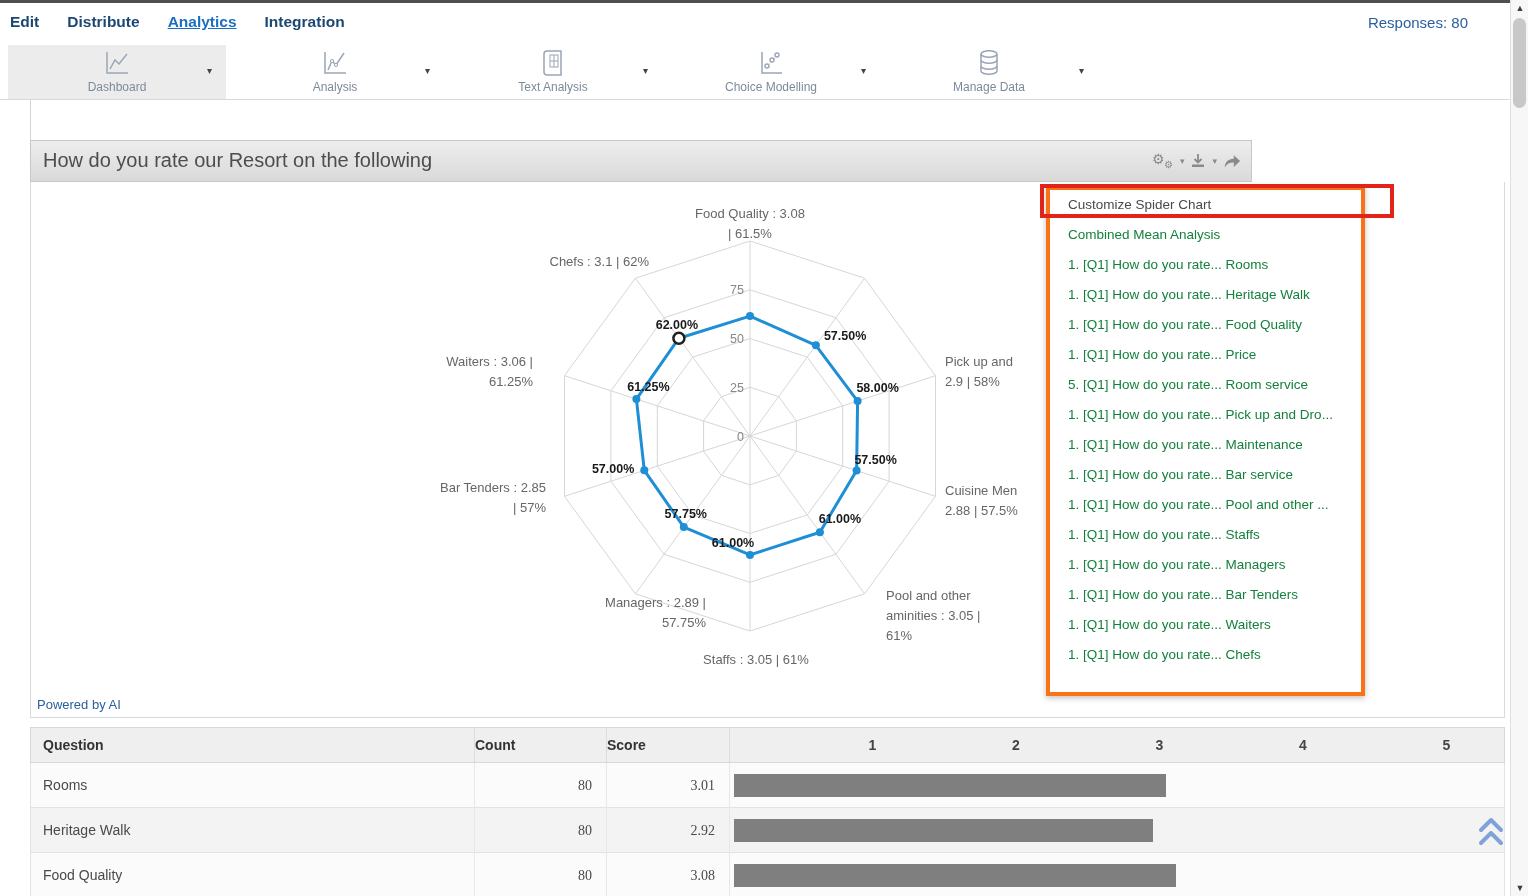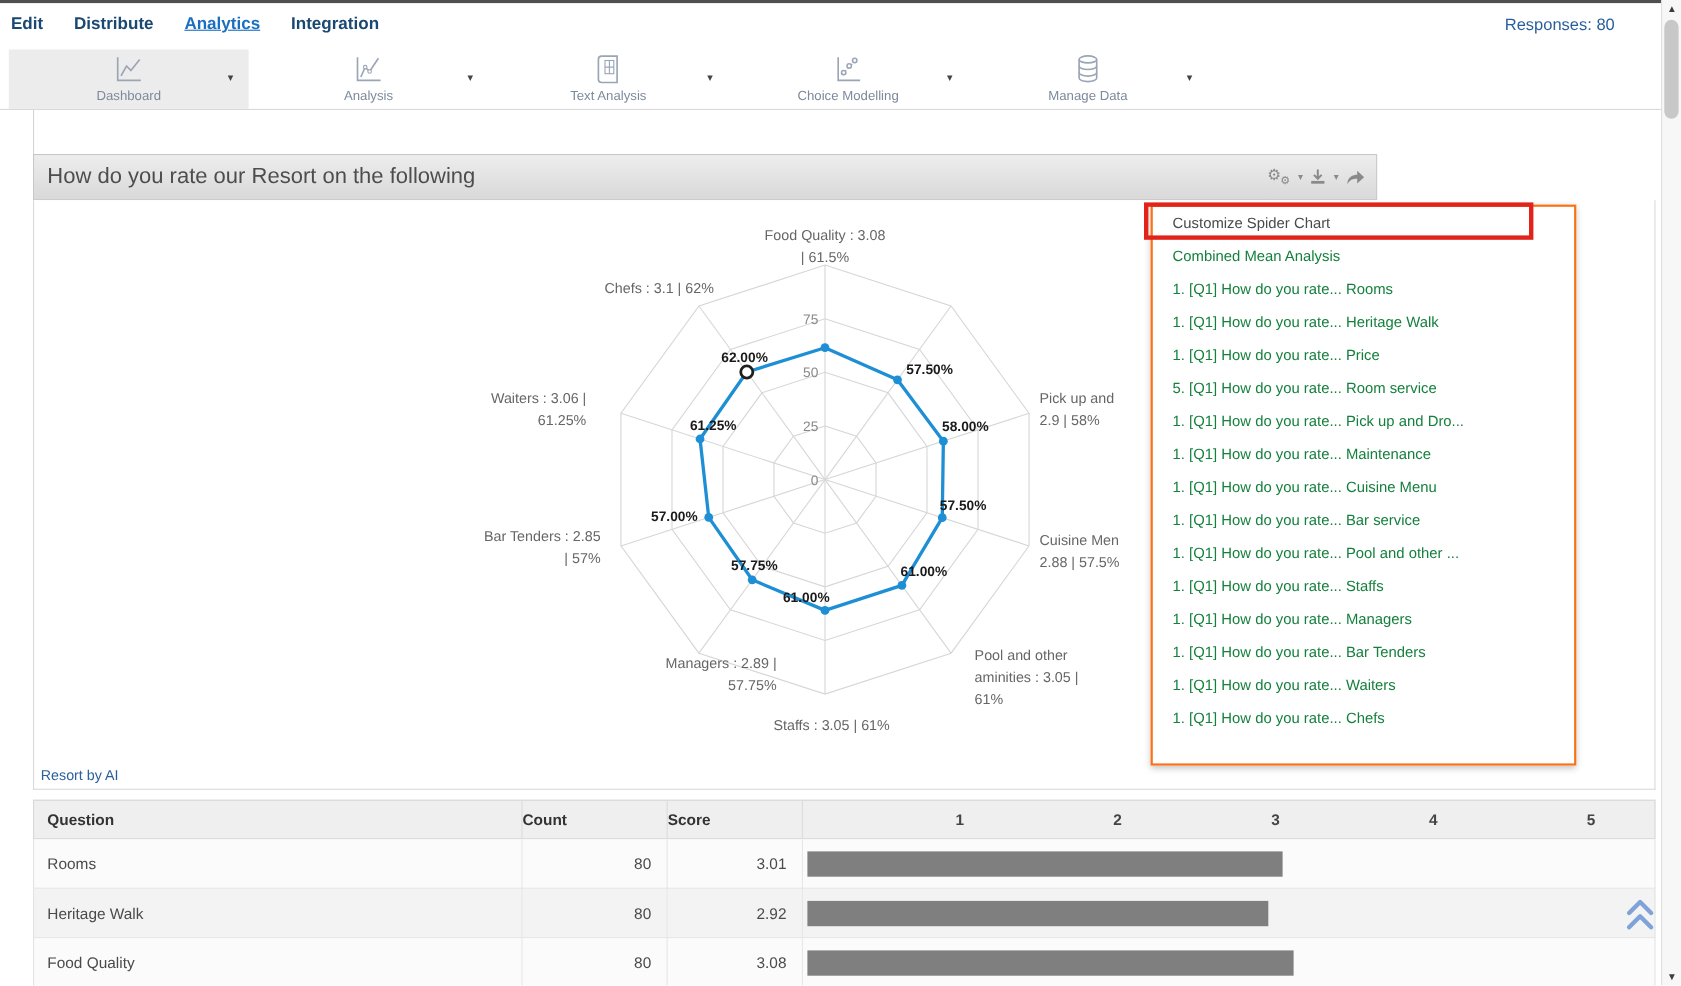--- a/index.html
+++ b/index.html
@@ -44,22 +44,22 @@
   .ring { fill:none; stroke:#d6d6d6; stroke-width:1; }
   .dataline { fill:none; stroke:#1e8fd5; stroke-width:3; stroke-linejoin:round; }
   .mark { fill:#1e8fd5; }
   .mark-open { fill:#fff; stroke:#1f1f1f; stroke-width:2.5; }
   .plabel { font-size:12.5px; font-weight:700; fill:#1a1a1a; }
   .alabel { font-size:13px; fill:#666; }
   .tick { font-size:12.5px; fill:#888; }
   .powered-by { position:absolute; left:6px; bottom:5px; font-size:13px; color:#2a5f9e; cursor:pointer; }
 
   
-  .menu { position:absolute; left:1046px; top:186px; width:387px; height:510px; background:#fff;
-          border:2px solid #f97316; box-shadow:0 2px 6px rgba(0,0,0,.25); z-index:5; }
+  .menu { position:absolute; left:1046px; top:186px; width:319px; height:510px; background:#fff;
+          border:4px solid #f97316; box-shadow:0 2px 6px rgba(0,0,0,.25); z-index:5; }
   .menu-item { height:30px; line-height:30px; padding-left:18px; font-size:13.5px; color:#15803d;
                white-space:nowrap; overflow:hidden; cursor:pointer; }
   .menu-item.dark { color:#4a4a4a; }
   .red-box { position:absolute; left:1040px; top:184px; width:354px; height:34px;
              border:4px solid #e2231a; z-index:6; pointer-events:none; }
 
   
   .qtable { position:absolute; left:30px; top:727px; width:1475px; }
   .thead { display:grid; grid-template-columns:443px 132px 123px 777px; height:36px; background:#efefef;
            border:1px solid #d8d8d8; }
@@ -67,21 +67,21 @@
   .th-q { padding-left:12px; }
   .th-num { text-align:left; padding-right:14px; border-left:1px solid #dcdcdc; }
   .th-scale { position:relative; border-left:1px solid #dcdcdc; }
   .scale-tick { position:absolute; top:0; transform:translateX(-50%); font-size:14px; font-weight:700; color:#444; line-height:34px; }
   .trow { display:grid; grid-template-columns:443px 132px 123px 777px; height:45px;
           border-left:1px solid #e3e3e3; border-right:1px solid #e3e3e3; border-bottom:1px solid #e3e3e3; }
   .trow.alt { background:#f3f3f3; }
   .trow.even { background:#fbfbfb; }
   .trow > div { line-height:45px; font-size:14px; color:#4a4a4a; }
   .td-q { padding-left:12px; }
-  .td-num { text-align:right; padding-right:14px; border-left:1px solid #e7e7e7; }
+  .td-num { text-align:right; padding-right:14px; border-left:1px solid #e7e7e7;font-family:Liberation Serif, serif; }
   .td-bar { position:relative; border-left:1px solid #e7e7e7; }
   .bar { position:absolute; left:4px; top:11px; height:23px; background:#7f7f7f; }
 
   
   .scroll-top { position:absolute; left:1474px; top:812px; width:34px; height:40px; cursor:pointer; z-index:7; }
   .vscrollbar { position:absolute; right:0; top:0; width:18px; height:896px; background:#f7f7f7;
                 border-left:1px solid #e0e0e0; z-index:8; }
   .sb-arrow { position:absolute; left:0; width:18px; text-align:center; font-size:9px; color:#3c3c3c; cursor:pointer; }
   .sb-up { top:3px; } .sb-down { bottom:3px; }
   .sb-thumb { position:absolute; left:2px; top:18px; width:13px; height:90px; background:#c8c8c8; border-radius:7px; cursor:pointer; }
@@ -228,33 +228,33 @@
         <text class="alabel" text-anchor="start" x="855" y="458">61%</text>
         <text class="alabel" text-anchor="middle" x="725" y="482">Staffs : 3.05 | 61%</text>
         <text class="alabel" text-anchor="end" x="675" y="425">Managers : 2.89 |</text>
         <text class="alabel" text-anchor="end" x="675" y="445">57.75%</text>
         <text class="alabel" text-anchor="end" x="515" y="310">Bar Tenders : 2.85</text>
         <text class="alabel" text-anchor="end" x="515" y="330">| 57%</text>
         <text class="alabel" text-anchor="end" x="502" y="184">Waiters : 3.06 |</text>
         <text class="alabel" text-anchor="end" x="502" y="204">61.25%</text>
         <text class="alabel" text-anchor="end" x="618" y="84">Chefs : 3.1 | 62%</text>
       </svg>
-    <div class="powered-by">Resort by AI</div>
+    <div class="powered-by">Powered by AI</div>
   </div>
 
   <div class="menu" id="chart-menu">
       <div class="menu-item dark">Customize Spider Chart</div>
       <div class="menu-item">Combined Mean Analysis</div>
       <div class="menu-item">1. [Q1] How do you rate... Rooms</div>
       <div class="menu-item">1. [Q1] How do you rate... Heritage Walk</div>
+      <div class="menu-item">1. [Q1] How do you rate... Food Quality</div>
       <div class="menu-item">1. [Q1] How do you rate... Price</div>
       <div class="menu-item">5. [Q1] How do you rate... Room service</div>
       <div class="menu-item">1. [Q1] How do you rate... Pick up and Dro...</div>
       <div class="menu-item">1. [Q1] How do you rate... Maintenance</div>
-      <div class="menu-item">1. [Q1] How do you rate... Cuisine Menu</div>
       <div class="menu-item">1. [Q1] How do you rate... Bar service</div>
       <div class="menu-item">1. [Q1] How do you rate... Pool and other ...</div>
       <div class="menu-item">1. [Q1] How do you rate... Staffs</div>
       <div class="menu-item">1. [Q1] How do you rate... Managers</div>
       <div class="menu-item">1. [Q1] How do you rate... Bar Tenders</div>
       <div class="menu-item">1. [Q1] How do you rate... Waiters</div>
       <div class="menu-item">1. [Q1] How do you rate... Chefs</div>
     </div>
   <div class="red-box"></div>
 

